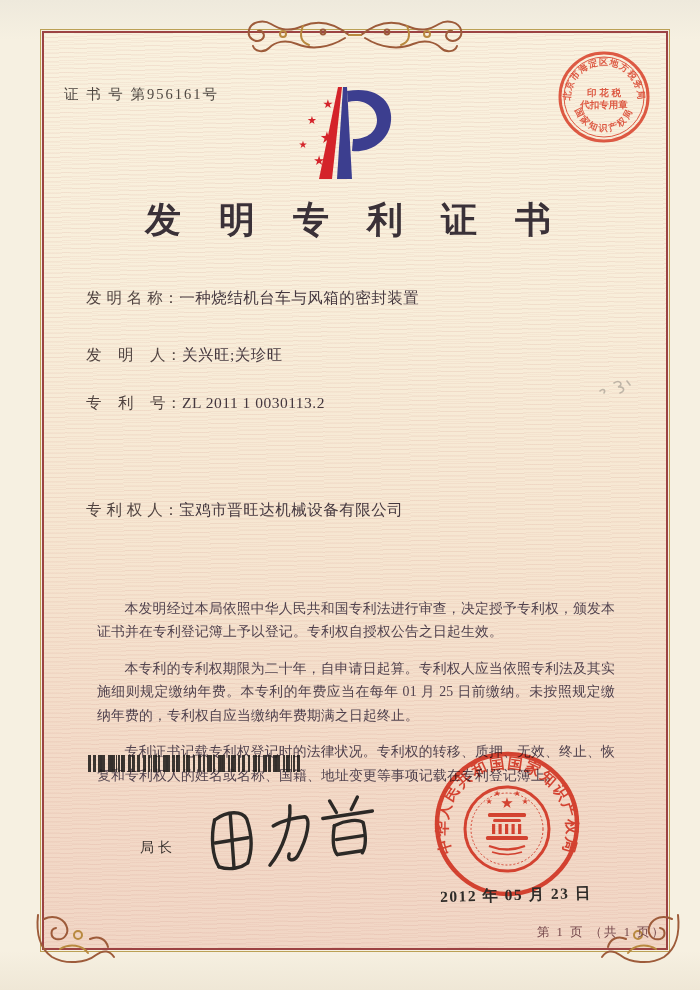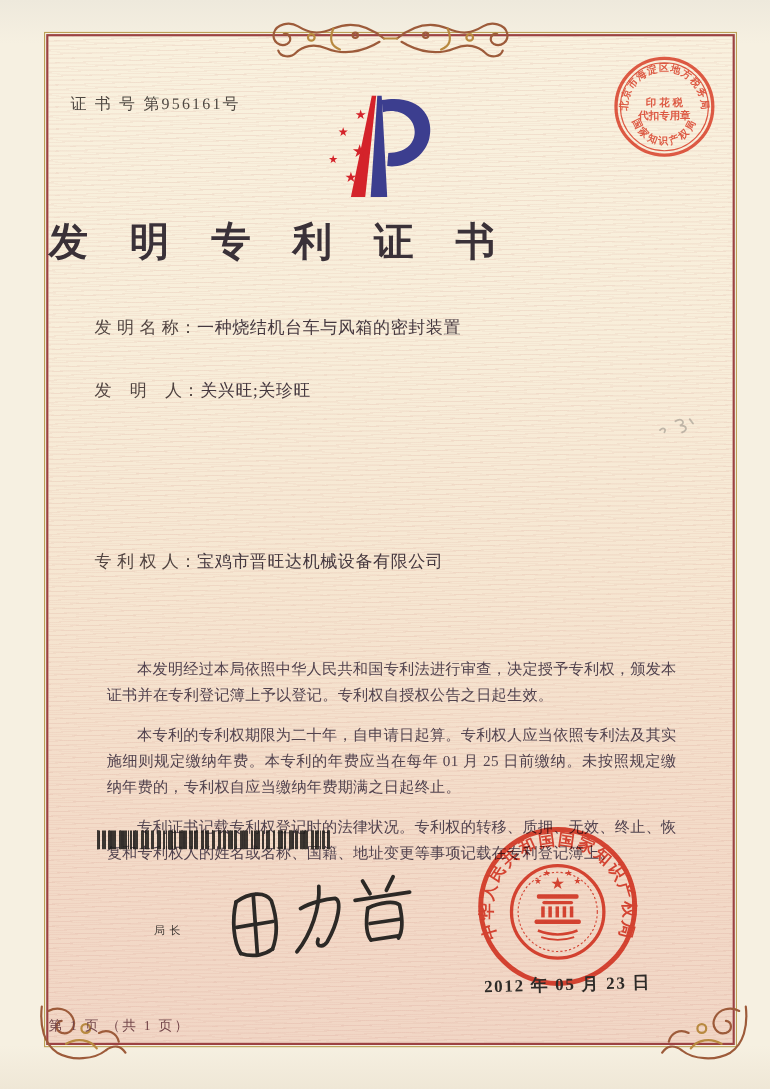--- a/index.html
+++ b/index.html
@@ -18,41 +18,41 @@
     background:linear-gradient(180deg,#f9f1de 0%, #f8eeda 30%, #f6e6d1 55%, #f3dbc8 78%, #f1d6c5 100%);
   }
   .frame::before {
     content:""; position:absolute; inset:0; pointer-events:none;
     background:
       repeating-linear-gradient(178deg, rgba(199,122,112,.09) 0 1px, transparent 1px 4px),
       repeating-linear-gradient(2deg,  rgba(199,122,112,.06) 0 1px, transparent 1px 5px);
   }
   .abs { position:absolute; }
   .cert-number { left:20px; top:52px; font-size:14.5px; letter-spacing:2px; color:#4f4842; white-space:pre; }
-  .title { left:0; top:163px; width:100%; 
+  .title { left:0; top:163px; width:100%; text-align:center;
            font-family:"Liberation Sans", sans-serif; font-weight:bold;
            font-size:36px; letter-spacing:14px; color:#3a3138; white-space:pre; }
   .field-row { left:42px; width:560px; font-size:15.5px; color:#493d45; white-space:pre; letter-spacing:.5px; }
   .field-row .lbl { color:#514441; }
   .field-row .val { color:#45383f; }
   .paras { left:40px; top:551px; width:544px; font-size:13.8px; line-height:1.70;
            color:#51424e; text-align:justify; letter-spacing:.2px; }
   .paras p { text-indent:2em; margin:13px; }
   .barcode { left:44px; top:722px; width:214px; height:17px; opacity:.88;
     background-image:
       repeating-linear-gradient(90deg,#23201d 0 2px,transparent 2px 5px),
       repeating-linear-gradient(90deg,#23201d 0 1px,transparent 1px 7px),
       repeating-linear-gradient(90deg,#1a1817 0 3px,transparent 3px 11px);
   }
-  .sig-label { left:96px; top:806px; font-size:10px; letter-spacing:4px; color:#3b3430; }
+  .sig-label { left:96px; top:806px; font-size:14px; letter-spacing:4px; color:#3b3430; }
   .sig-svg { left:138px; top:756px; }
   .seal-svg { left:388px; top:716px; mix-blend-mode:multiply; opacity:.9; }
   .seal-date { left:396px; top:852px; font-size:15.5px; font-weight:bold; letter-spacing:1.5px;
                color:#2e2b28; transform:rotate(-1.5deg); white-space:pre; }
-  .footer { left:0; top:891px; width:100%; text-align:left; font-size:12.5px;
+  .footer { left:0; top:891px; width:100%; text-align:right; font-size:12.5px;
             letter-spacing:2px; color:#74474b; white-space:pre; }
   .tax-stamp { left:512px; top:16px; mix-blend-mode:multiply; opacity:.85; }
   .logo { left:248px; top:48px; }
   .flourish-top { left:50%; top:-21px; transform:translateX(-50%); }
   .flourish-bl { left:-14px; top:872px; }
   .flourish-br { left:556px; top:872px; }
   .pencil { left:550px; top:338px; opacity:.55; }
   svg { display:block; overflow:visible; }
 </style>
 </head>
@@ -124,20 +124,21 @@
       <text x="35" y="62" font-size="16">★</text>
       <text x="11" y="67" font-size="10">★</text>
       <text x="27" y="84" font-size="13">★</text>
     </g>
   </svg>
 
   <div class="abs title">发 明 专 利 证 书</div>
 
   <div class="abs field-row" style="top:255px"><span class="lbl">发 明 名 称：</span><span class="val">一种烧结机台车与风箱的密封装置</span></div>
   <div class="abs field-row" style="top:312px"><span class="lbl">发　明　人：</span><span class="val">关兴旺;关珍旺</span></div>
+  <div class="abs field-row" style="top:360px"><span class="lbl">专　利　号：</span><span class="val">ZL 2011 1 0030113.2</span></div>
   <div class="abs field-row" style="top:467px"><span class="lbl">专 利 权 人：</span><span class="val">宝鸡市晋旺达机械设备有限公司</span></div>
 
   <div class="abs paras">
     <p>本发明经过本局依照中华人民共和国专利法进行审查，决定授予专利权，颁发本证书并在专利登记簿上予以登记。专利权自授权公告之日起生效。</p>
     <p>本专利的专利权期限为二十年，自申请日起算。专利权人应当依照专利法及其实施细则规定缴纳年费。本专利的年费应当在每年 01 月 25 日前缴纳。未按照规定缴纳年费的，专利权自应当缴纳年费期满之日起终止。</p>
     <p>专利证书记载专利权登记时的法律状况。专利权的转移、质押、无效、终止、恢复和专利权人的姓名或名称、国籍、地址变更等事项记载在专利登记簿上。</p>
   </div>
 
   <div class="abs barcode"></div>
 

